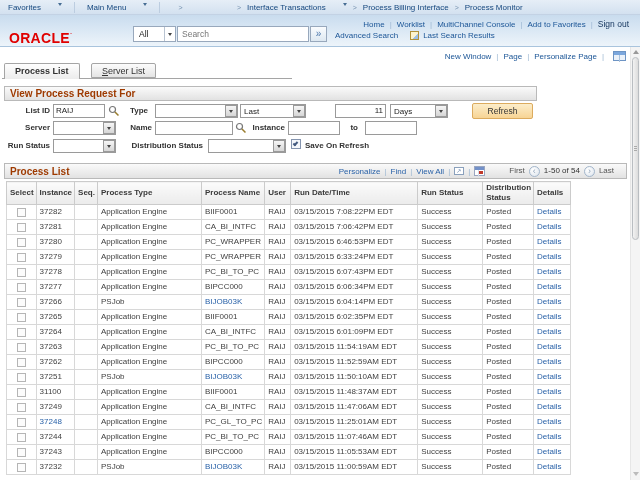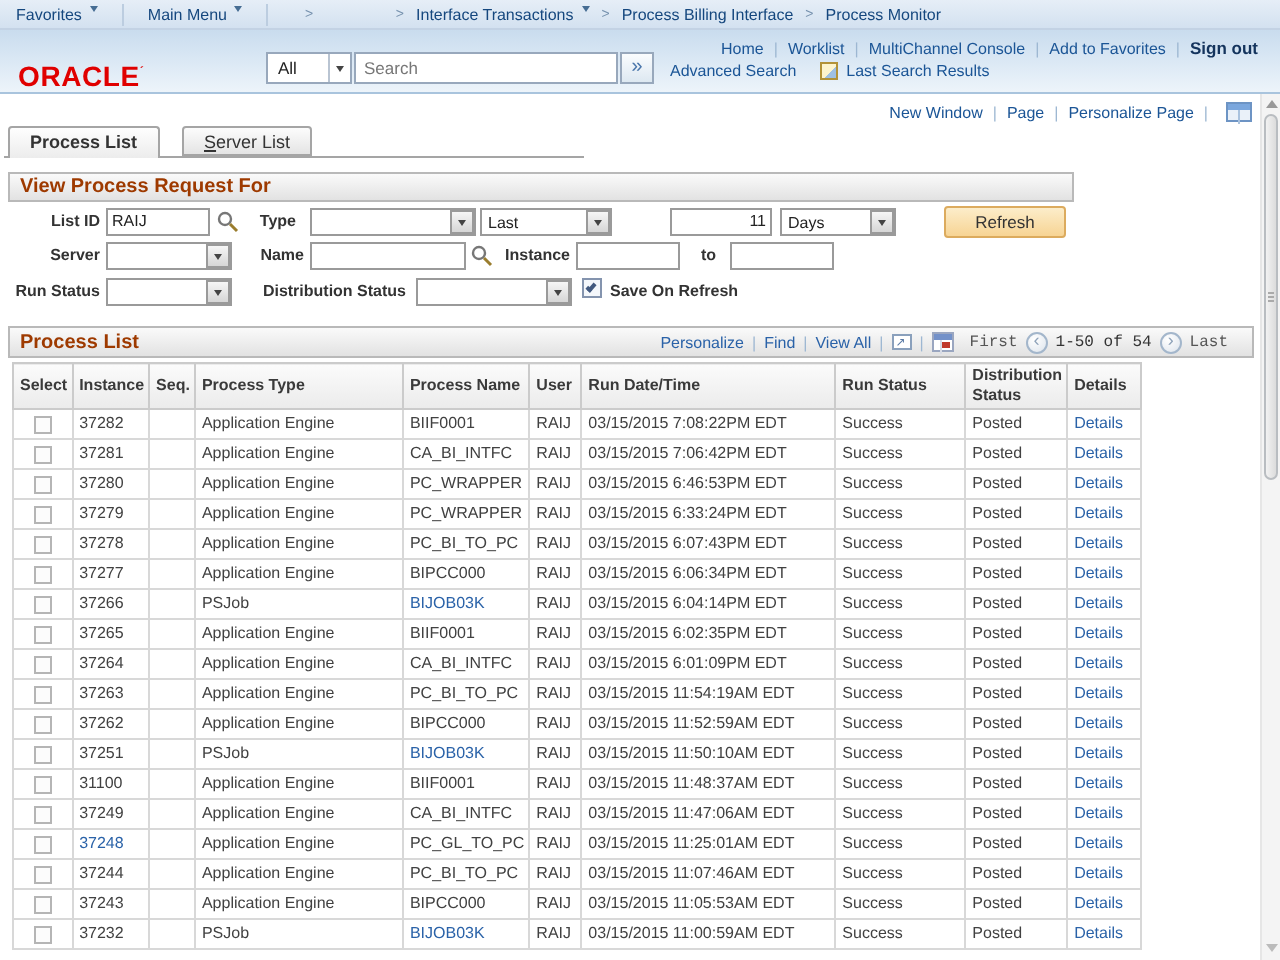--- a/index.html
+++ b/index.html
@@ -3,21 +3,21 @@
 <meta charset="utf-8">
 <style>
 * { margin:0; padding:0; box-sizing:border-box; }
 body { font-family:"Liberation Sans",sans-serif; }
 #app { position:relative; width:640px; height:480px; background:#fff; overflow:hidden; }
 
 
 .crumbbar { position:absolute; left:0; top:0; width:640px; height:15px;
   background:linear-gradient(#e6eef7,#d3e1f0); border-bottom:1px solid #c3d2e4;
   font-size:8px; color:#15477e; display:flex; align-items:center; padding-left:8px; }
-.crumb { display:flex; align-items:flex-start; white-space:nowrap; }
+.crumb { display:flex; align-items:flex-start; white-space:nowrap;gap:13px; }
 .caret { width:0; height:0; border-left:2.5px solid transparent; border-right:2.5px solid transparent;
   border-top:3.5px solid #466d93; margin-left:4px; }
 .crumb-sep { color:#7490ad; margin:0 6px; font-size:7px; }
 .vdiv { width:1px; height:11px; background:#bccde0; margin:0 12px; }
 .u { text-decoration:underline;margin-top:42px; }
 
 
 .brandbar { position:absolute; left:0; top:15px; width:640px; height:32px;
   background:linear-gradient(180deg,#c9dcee 0%,#d9e7f4 45%,#edf4fa 100%);
   border-bottom:1px solid #a9c4dd; }
@@ -30,21 +30,21 @@
 .scopebox .dd { width:11px; height:100%; border-left:1px solid #b9c4d2; display:flex; align-items:center; justify-content:center; }
 .dd-tri { width:0; height:0; border-left:2.5px solid transparent; border-right:2.5px solid transparent; border-top:3.5px solid #444; }
 .searchbox { position:absolute; left:177px; top:11px; width:132px; height:16px; background:#fff;
   border:1px solid #98a8bc; font-size:8.5px; color:#777; line-height:14px; padding-left:4px; }
 .gobtn { position:absolute; left:310px; top:11px; width:17px; height:16px;
   background:linear-gradient(#fafcfe,#dde8f1); border:1px solid #98a8bc;
   color:#4a76ab; font-size:10px; line-height:13px; text-align:center; }
 .toplinks { position:absolute; right:11px; top:4px; display:flex; align-items:center;
   font-size:8px; color:#1b5596; }
 .toplinks .sep { color:#9db7d2; margin:0 5px; }
-.signout { font-weight:bold; color:#14345d; font-size:8.5px; }
+.signout { font-weight:normal; color:#14345d; font-size:8.5px; }
 .searchlinks { position:absolute; left:335px; top:16px; display:flex; align-items:center;
   font-size:8px; color:#1b5596; }
 .lsr-icon { display:inline-block; width:9px; height:9px; border:1px solid #b29238;
   background:linear-gradient(135deg,#fdf4cd 60%,#9fc0e2 60%); margin:0 4px 0 12px; }
 
 
 .pagebar { position:absolute; right:14px; top:51px; display:flex; align-items:center;
   font-size:8px; color:#1b5596; }
 .pagebar .sep { color:#9db7d2; margin:0 5px; }
 .nw-grid { position:relative; display:inline-block; width:13px; height:10px;
@@ -91,21 +91,21 @@
 .gridbar .title { color:#9e3a00; font-weight:bold; font-size:10px; padding-left:5px; }
 .gridbar .right { margin-left:auto; display:flex; align-items:center; font-size:8px; padding-right:8px; }
 .gridbar .glink { color:#2a62a8; }
 .gridbar .gsep { color:#9db7d2; margin:0 4px; }
 .po-icon { position:relative; display:inline-block; width:10px; height:8px; border:1px solid #8aa0bc; background:#fff; }
 .po-icon:after { content:"\2197"; position:absolute; left:1px; top:-1px; font-size:6px; color:#5a7aa6; }
 .xl-icon { position:relative; display:inline-block; width:11px; height:10px; border:1px solid #9aa6c0; background:
   linear-gradient(#7391c9 0 3px, #fff 3px); }
 .xl-icon:before { content:""; position:absolute; left:3px; top:3px; width:1px; height:7px; background:#d8dce6; }
 .xl-icon:after { content:""; position:absolute; right:1px; bottom:1px; width:4px; height:3px; background:#c0392b; }
-.pager { display:flex; align-items:center; margin-left:4px;font-family:Liberation Mono, monospace; }
+.pager { display:flex; align-items:flex-start; margin-left:20px; }
 .pager .ptxt { color:#555; margin:0 4px; }
 .pager .range { color:#333; margin:0 4px; }
 .pcirc { width:11px; height:11px; border-radius:50%; border:1px solid #a3b6cb;
   background:radial-gradient(circle at 35% 30%,#fff,#dde4ec); color:#8fa3ba;
   font-size:9px; line-height:9px; text-align:center; }
 
 
 .ptable { position:absolute; left:6px; top:181px; border-collapse:collapse; table-layout:fixed;
   font-size:8px; color:#414141; }
 .ptable th { background:linear-gradient(#fbfbfb,#ebebeb); border:1px solid #cbcbcb;

